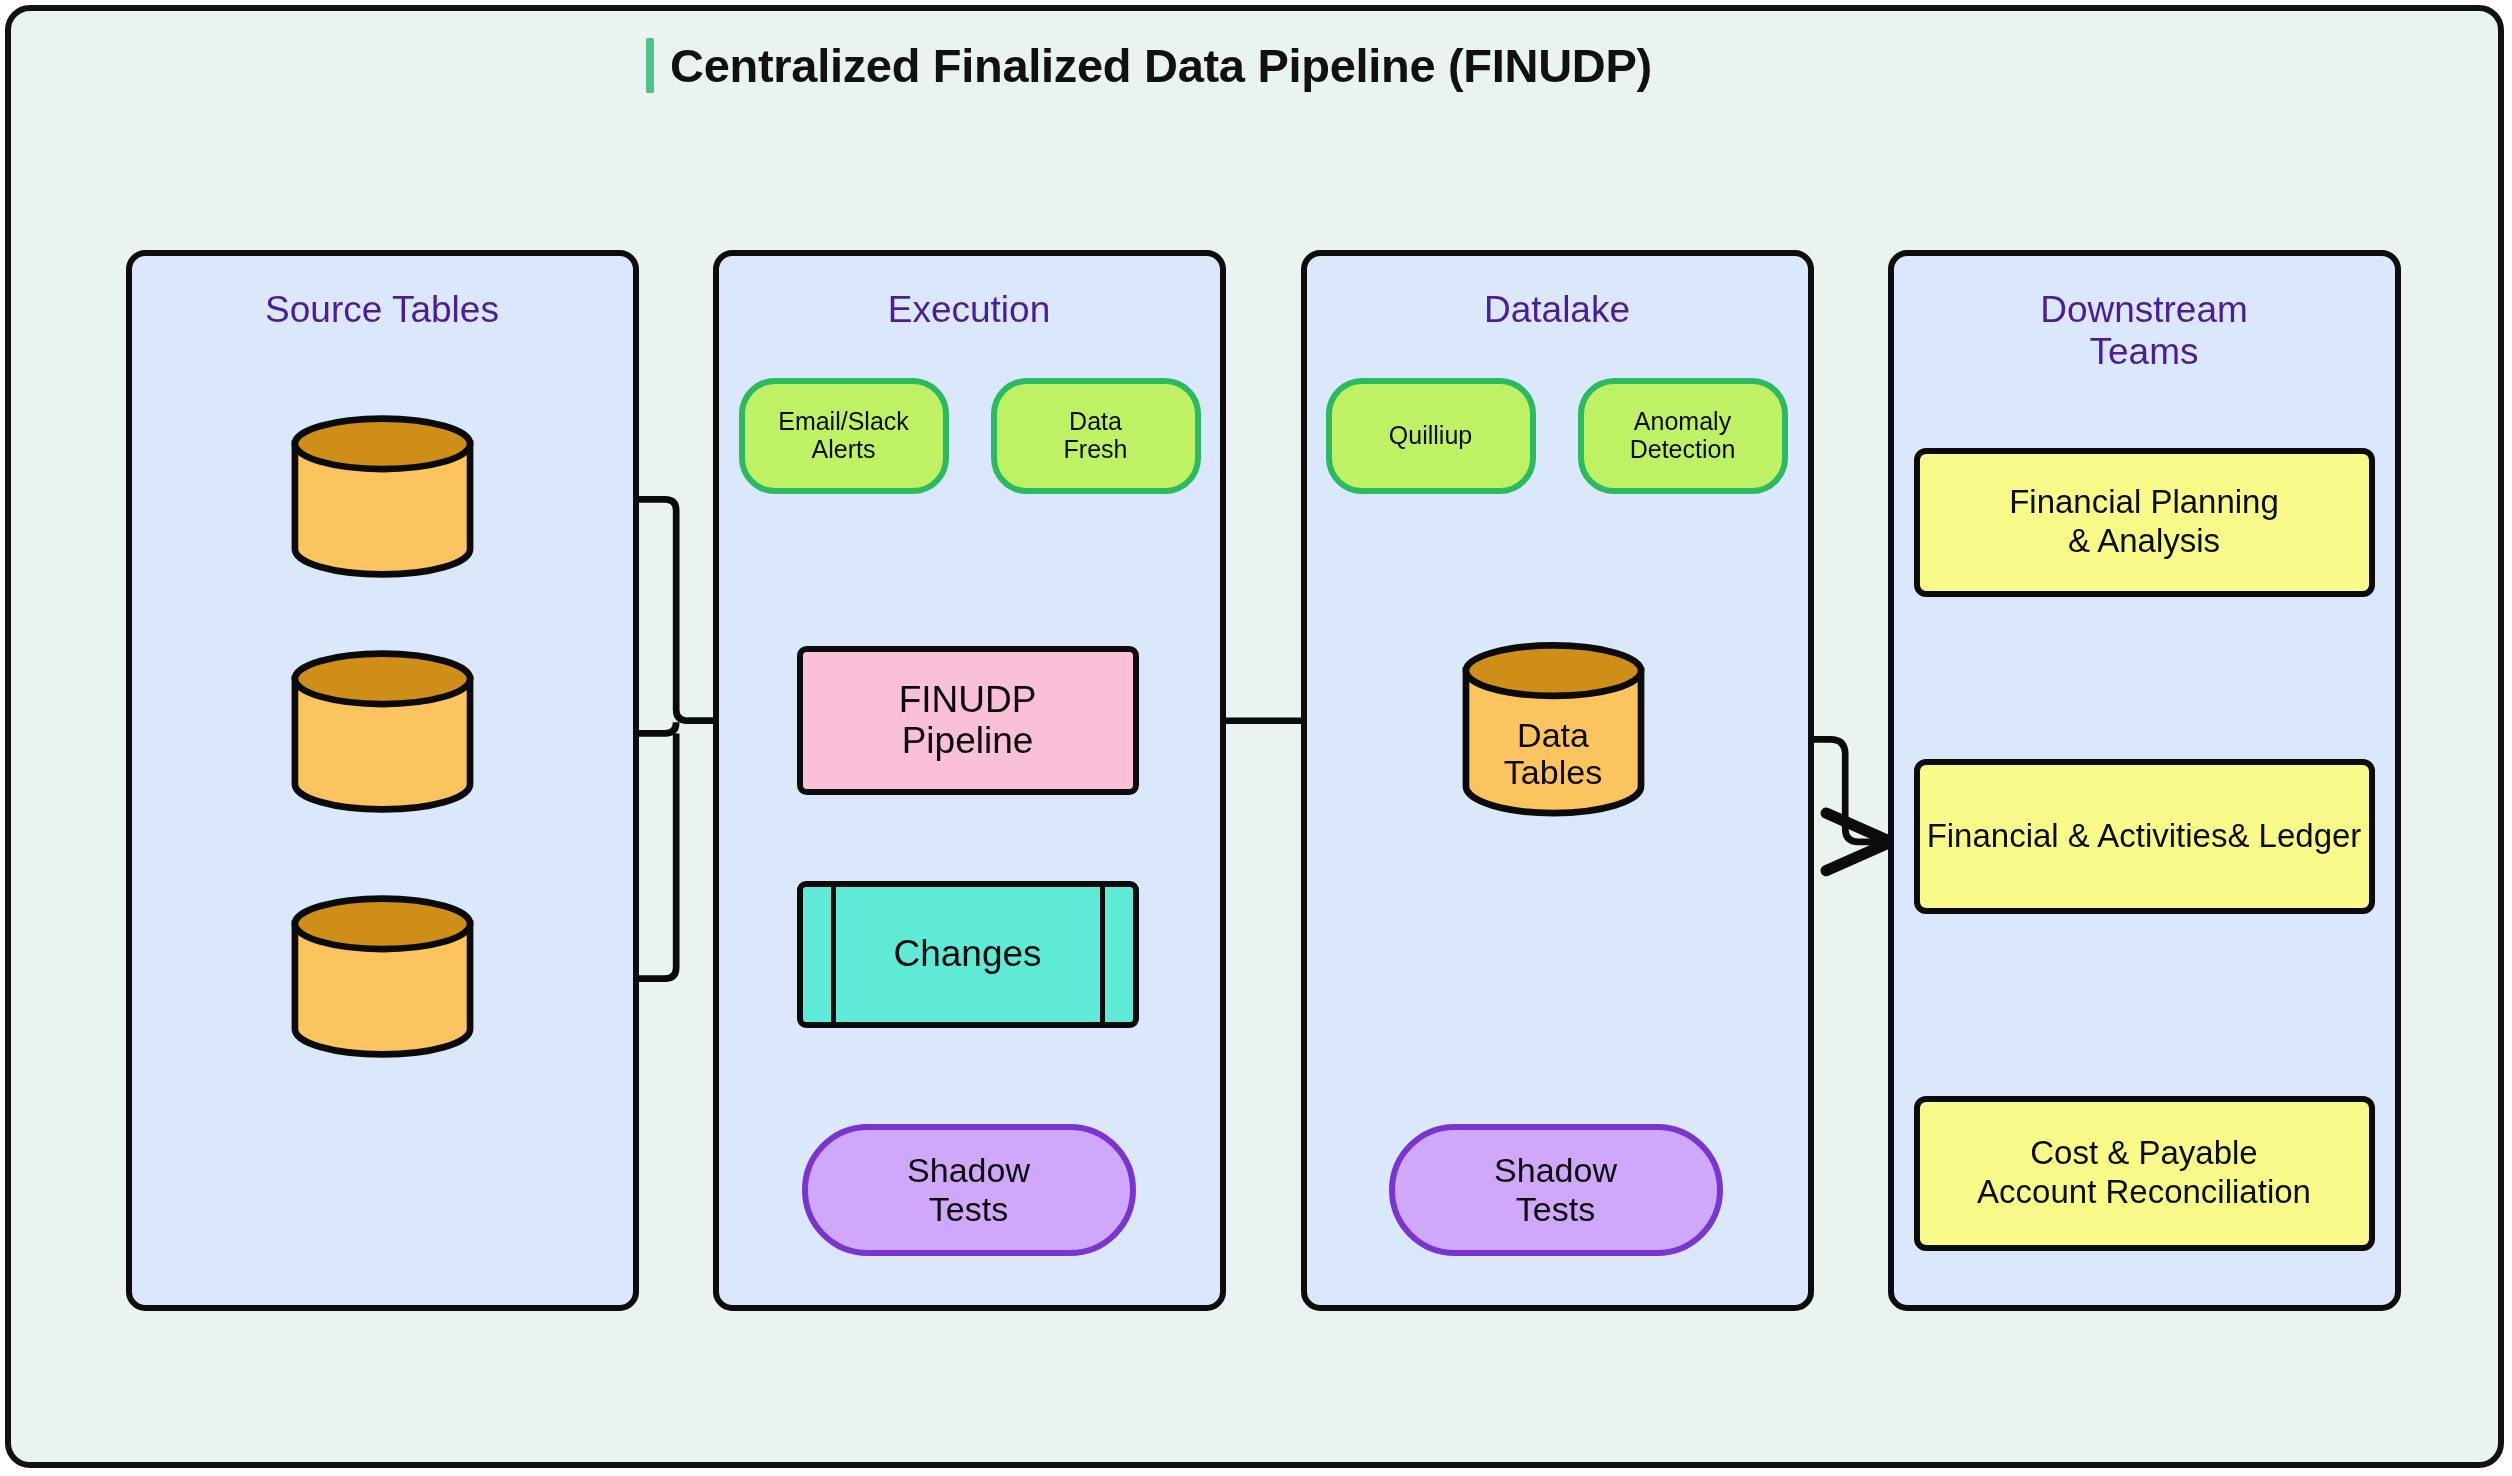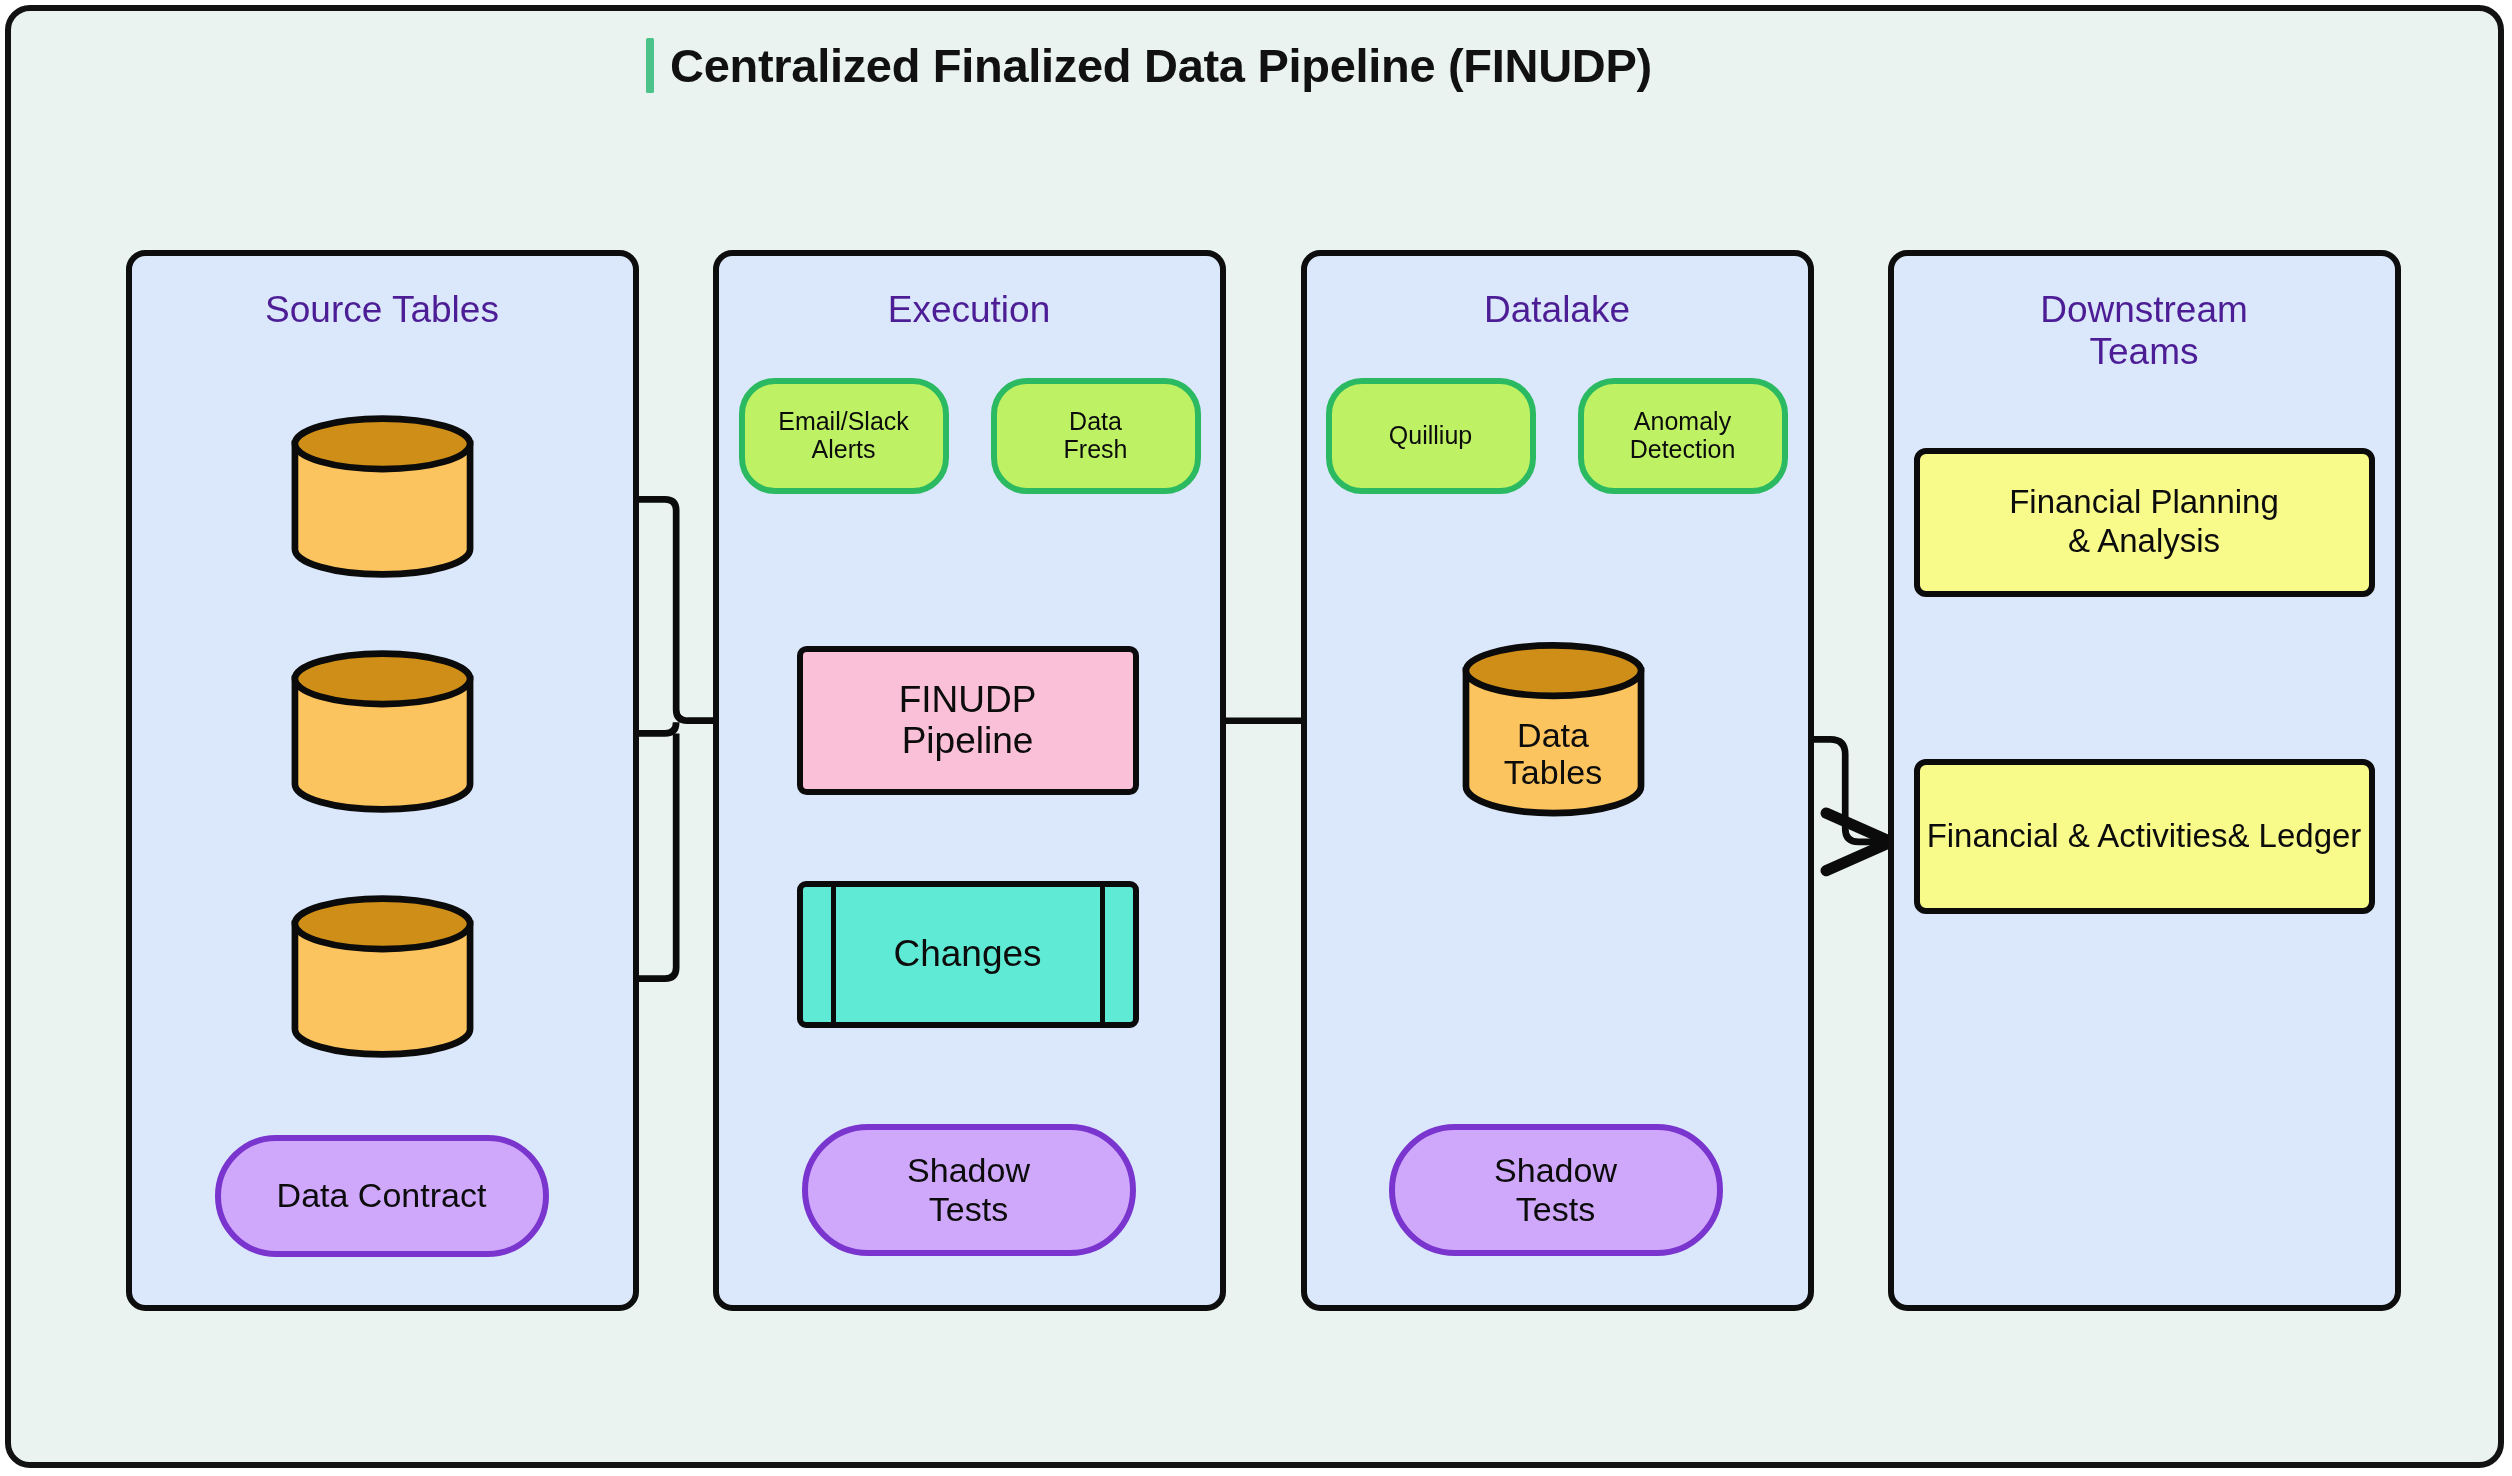--- a/index.html
+++ b/index.html
@@ -96,23 +96,20 @@
         <ellipse cx="126" cy="40" rx="118" ry="34" fill="#cf8e17" stroke="#0b0b0b" stroke-width="9"></ellipse>
       </svg>
     </div>
     <div class="cyl" style="left:278px;top:883px;">
       <svg width="187" height="165" viewBox="0 0 252 222">
         <path d="M8,40 L8,182 A118,34 0 0 0 244,182 L244,40 Z" fill="#fbc45e" stroke="#0b0b0b" stroke-width="9"></path>
         <ellipse cx="126" cy="40" rx="118" ry="34" fill="#cf8e17" stroke="#0b0b0b" stroke-width="9"></ellipse>
       </svg>
     </div>
 
-    <div class="node stadium" style="left:204px;top:1124px;width:334px;height:122px;">
-      <span>Data Contract</span>
-    </div>
 
     <div class="lane" style="left:702px;top:239px;width:513px;height:1061px;">
       <div class="lane-title" style="top:33px;">Execution</div>
     </div>
 
     <div class="node pill" style="left:728px;top:367px;width:210px;height:116px;flex-direction:column;">
       <span>Email/Slack</span>
       <span>Alerts</span>
     </div>
     <div class="node pill" style="left:980px;top:367px;width:210px;height:116px;flex-direction:column;">
@@ -172,16 +169,20 @@
     <div class="node teamcard" style="left:1903px;top:437px;width:461px;height:149px;flex-direction:column;">
       <span>Financial Planning</span>
       <span>&amp; Analysis</span>
     </div>
 
     <div class="node teamcard" style="left:1903px;top:748px;width:461px;height:155px;flex-direction:row;">
       <span>Financial &amp; Activities</span>
       <span>&amp; Ledger</span>
     </div>
 
+    <div class="node teamcard" style="left:1903px;top:1085px;width:461px;height:155px;flex-direction:column;">
+      <span>Cost &amp; Payable</span>
+      <span>Account Reconciliation</span>
+    </div>
 
   </div>
 </div>
 
 
 </body></html>

